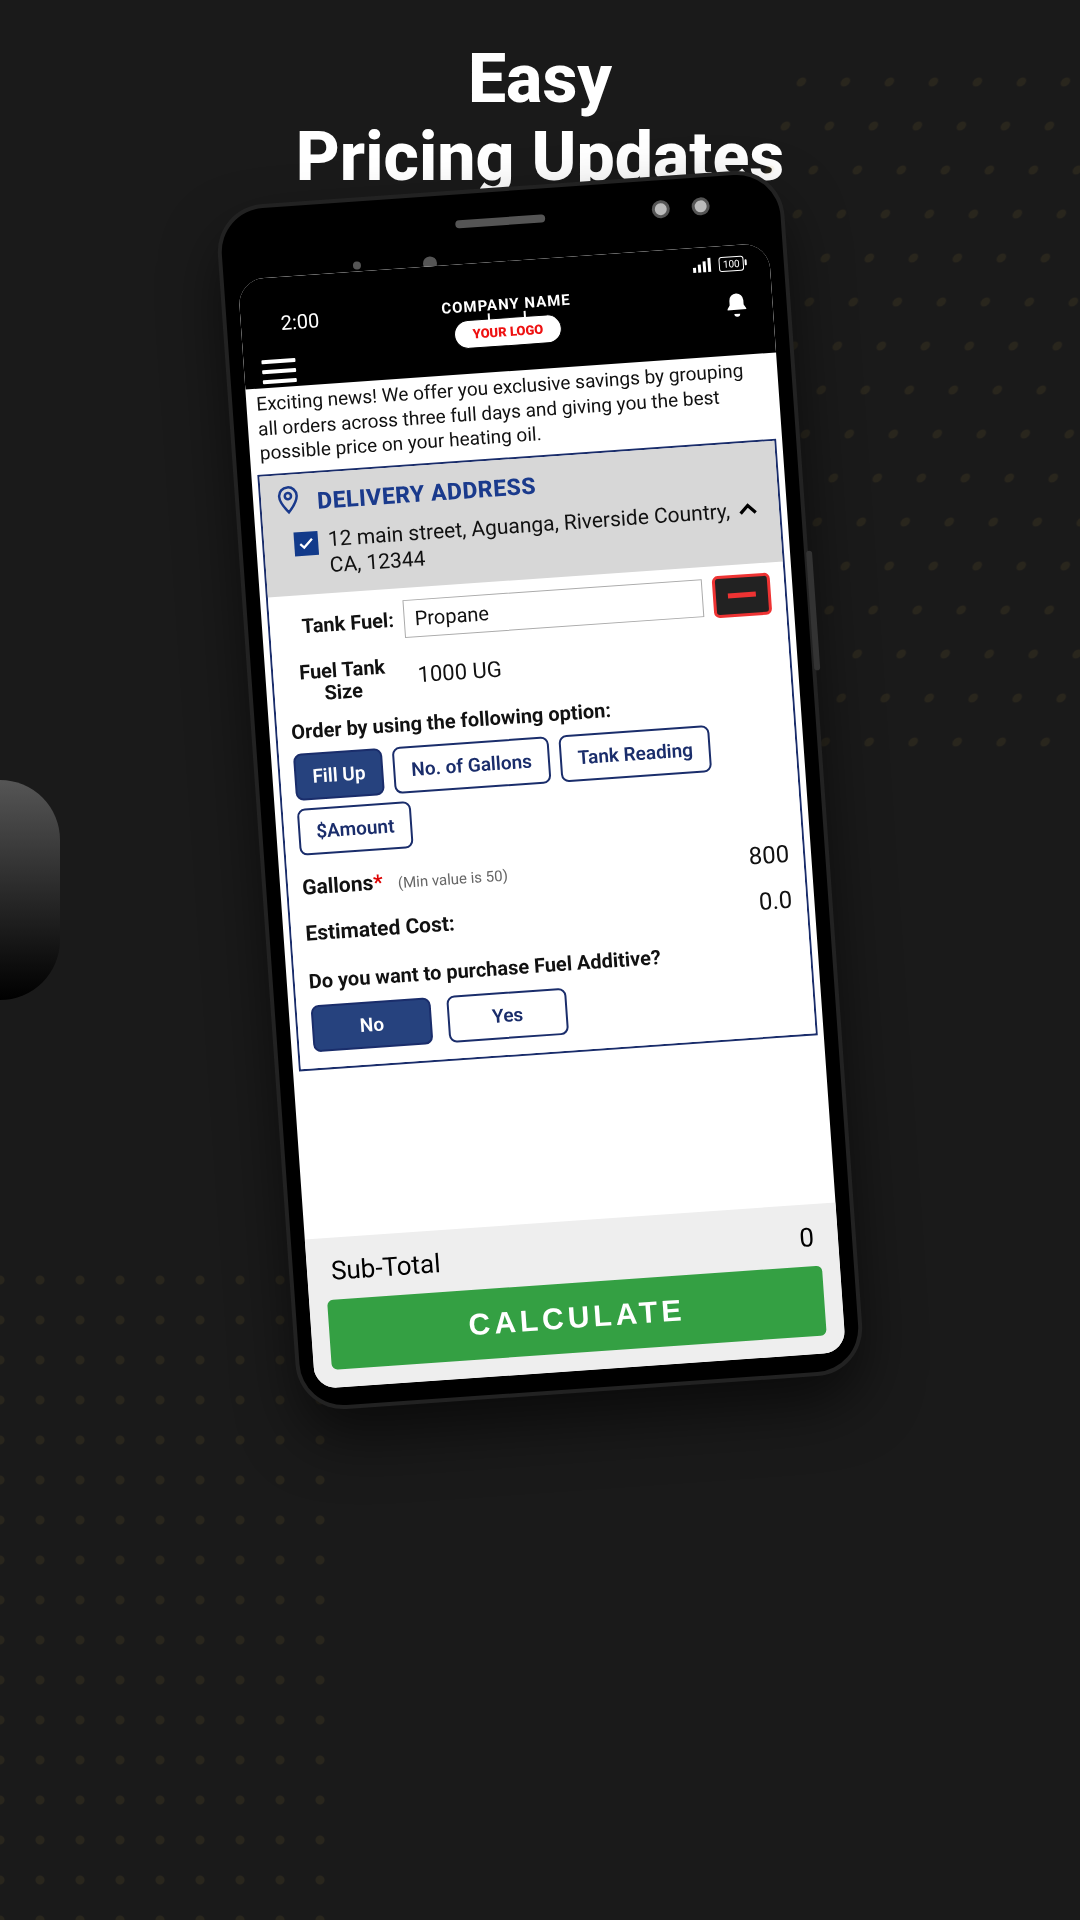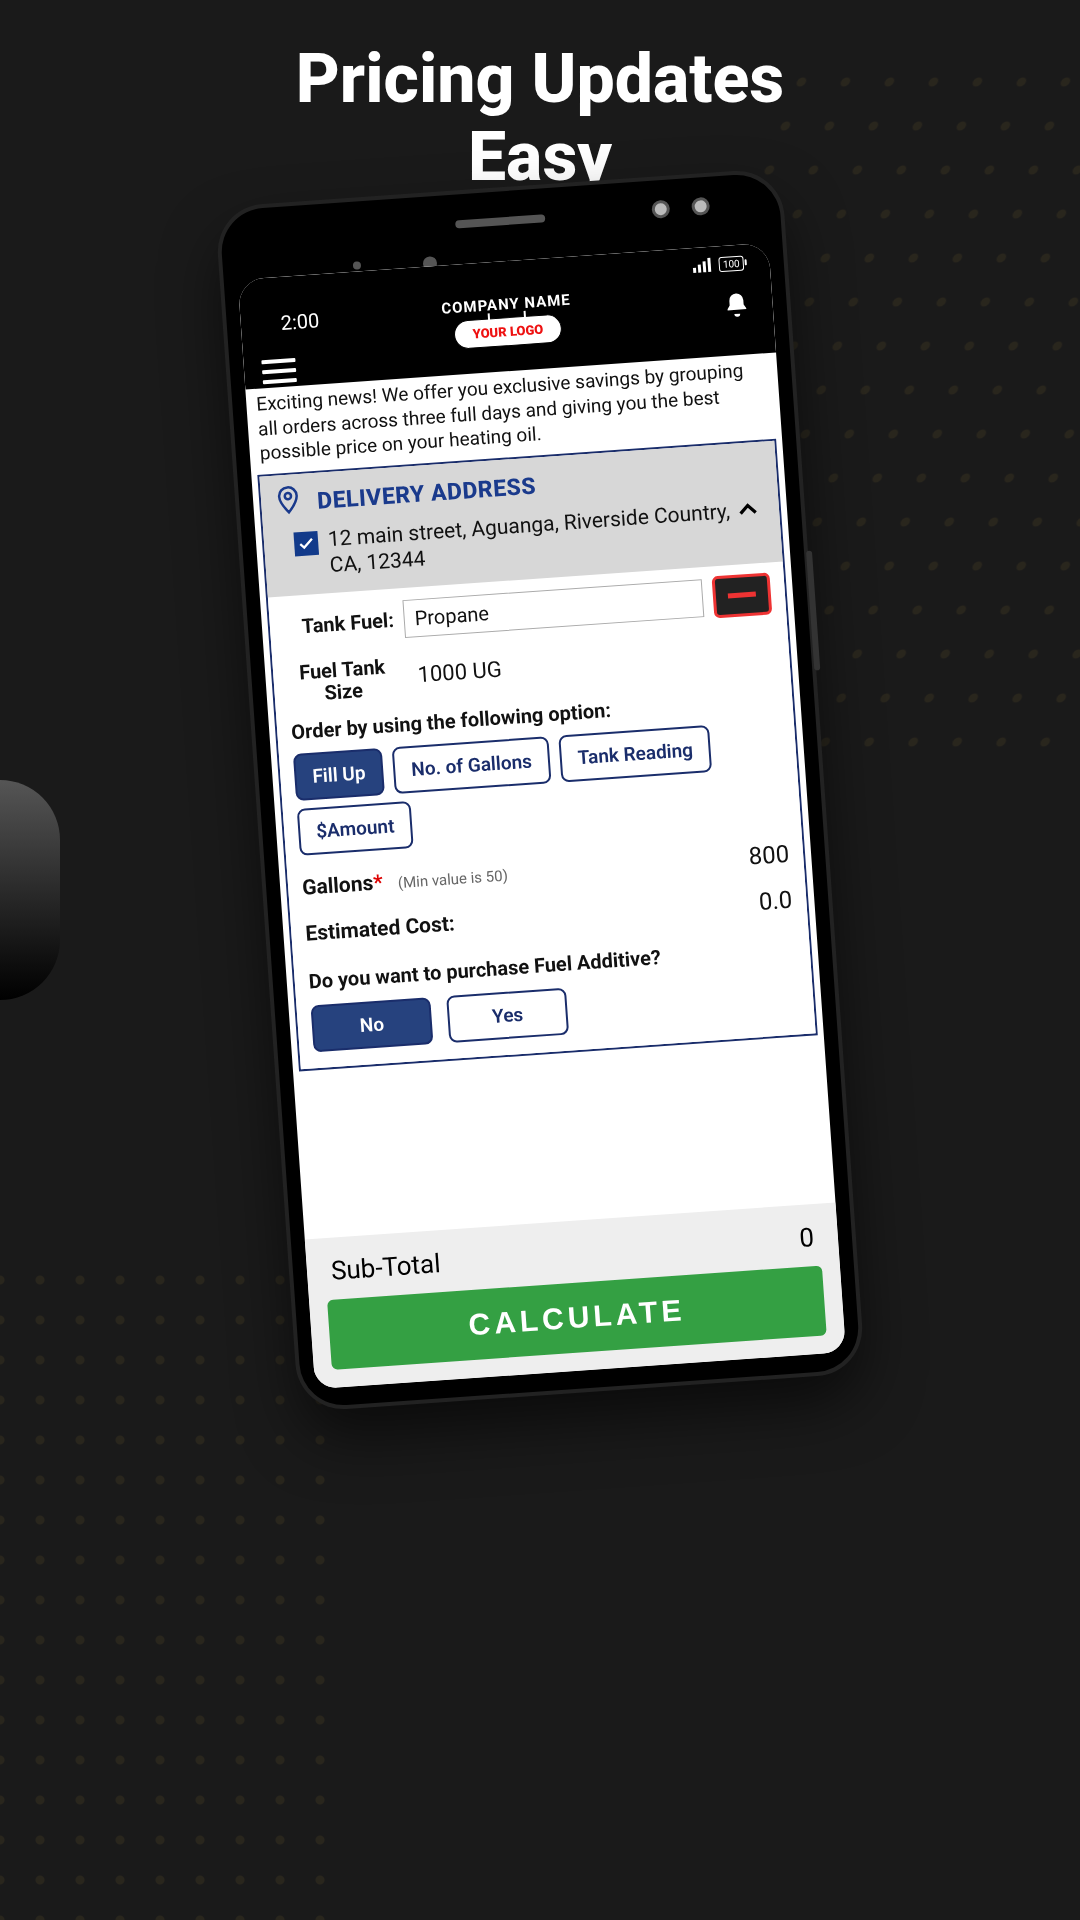--- a/index.html
+++ b/index.html
@@ -179,22 +179,22 @@
   }
   .orb{position:absolute;left:-60px;top:780px;width:120px;height:220px;border-radius:60px;background:linear-gradient(180deg,#555,#000);}
 </style>
 </head>
 <body>
 
 <div class="dots"></div>
 <div class="orb"></div>
 
 <div class="promo-title">
+  <div>Easy</div>
   <div>Pricing Updates</div>
-  <div>Easy</div>
 </div>
 
 <div class="phone-wrap">
   <div class="phone">
     <div class="speaker"></div>
     <div class="cam c1"></div>
     <div class="cam c2"></div>
     <div class="dot1"></div>
     <div class="dot2"></div>
 

